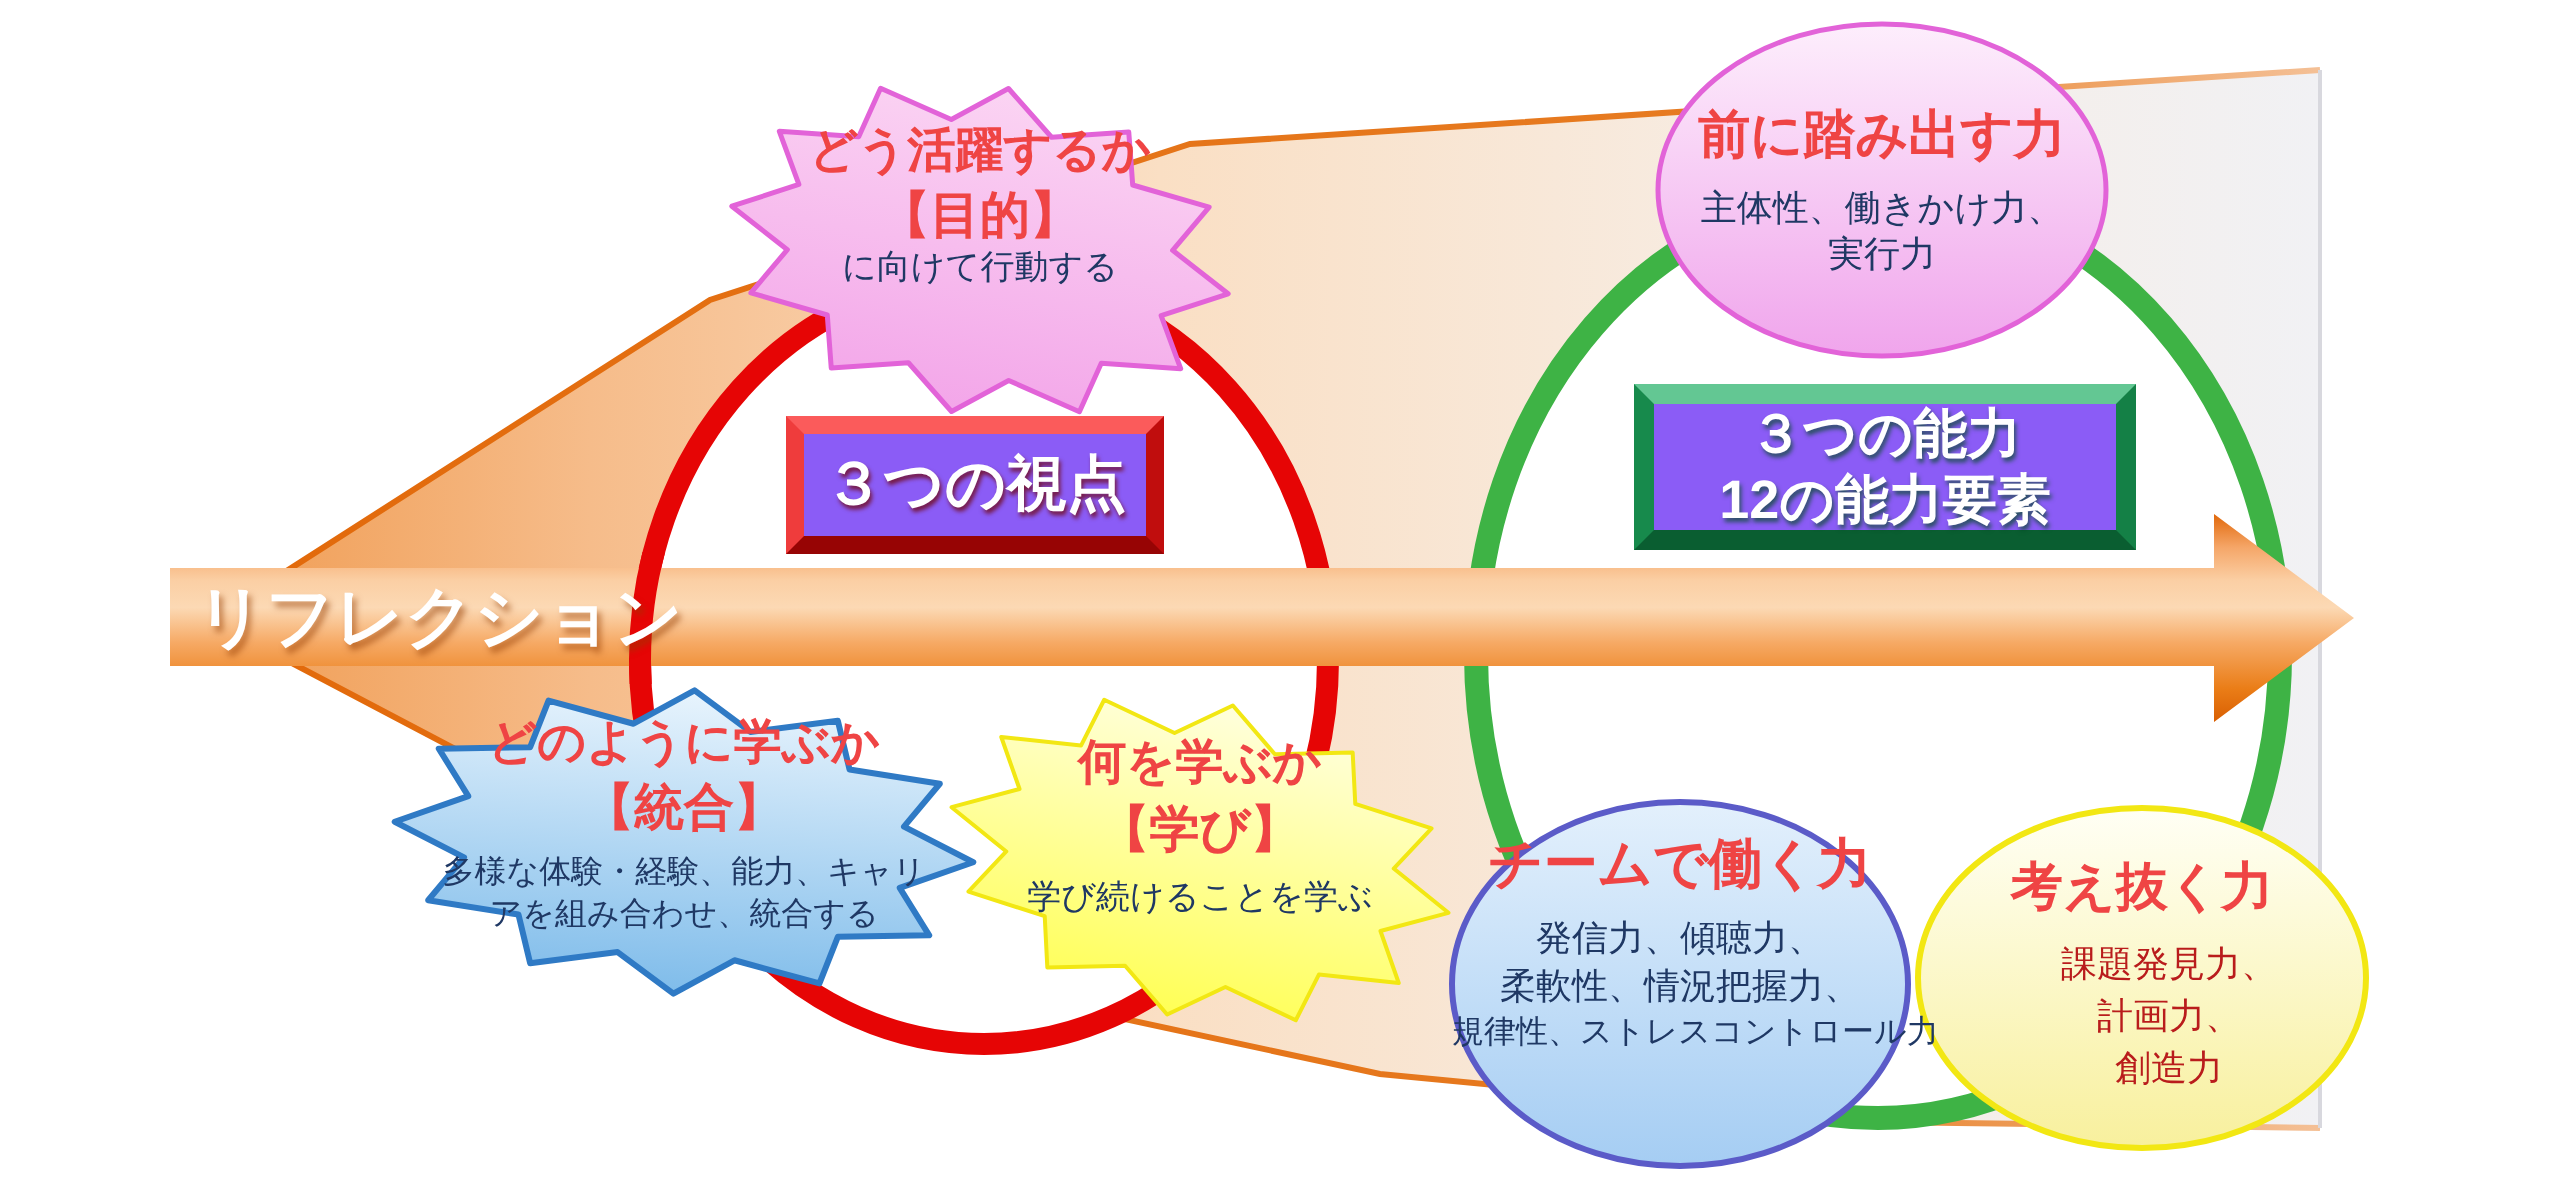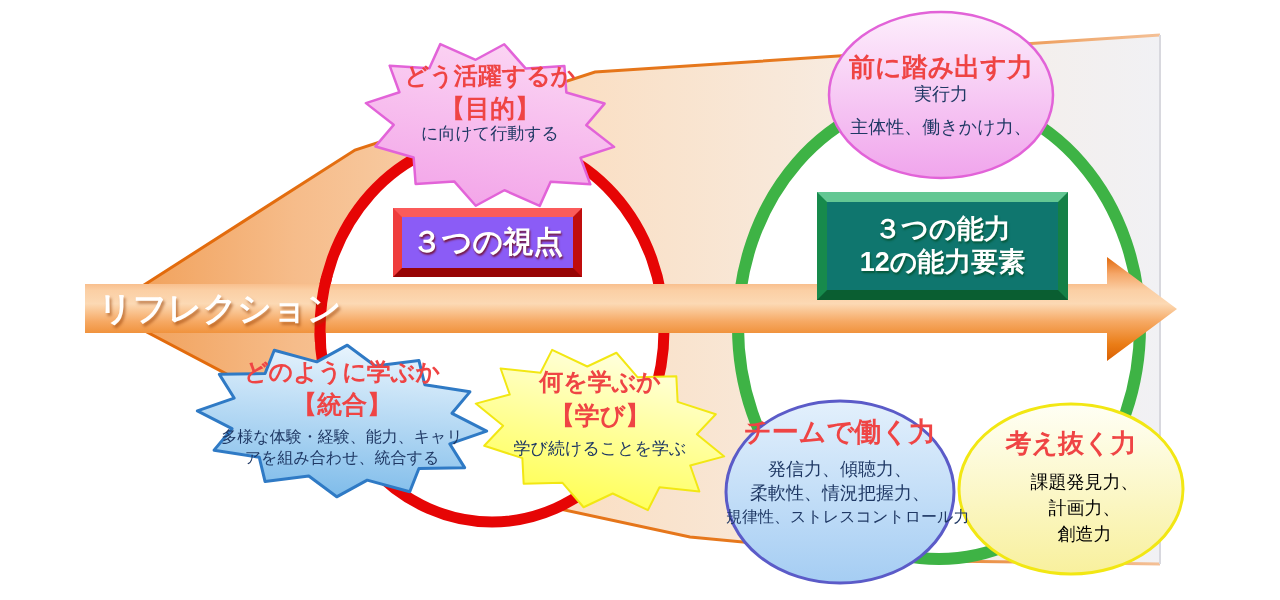--- a/index.html
+++ b/index.html
@@ -4,33 +4,33 @@
 <style>
   html,body{margin:0;padding:0;background:#fff;}
   #stage{
     position:relative;width:1280px;height:600px;overflow:hidden;background:#ffffff;
     font-family:"Liberation Sans","DejaVu Sans",sans-serif;
   }
   #stage svg{position:absolute;left:0;top:0;}
   .txt{position:absolute;text-align:center;line-height:1.2;}
   .title{font-weight:bold;color:#ef4444;}
   .sub{color:#1f3864;}
-  .sub-dark{color:#000000;padding-left:27px;}
+  .sub-dark{color:#b91c1c;padding-left:27px;}
   .box3d{
     position:absolute;display:flex;flex-direction:column;align-items:center;justify-content:center;
     box-sizing:border-box;color:#ffffff;font-weight:bold;text-align:center;
   }
   #viewpoints-box{
     left:393px;top:208px;width:189px;height:69px;
     border:9px solid;border-color:#fb5b5b #c00d0d #970404 #ef3c3c;background:#8b5cf6;
     font-size:30px;text-shadow:1px 2px 2px rgba(110,0,0,.75);
   }
   #abilities-box{
-    left:817px;top:192px;width:251px;height:108px;
-    border:10px solid;border-color:#63c793 #148046 #0a5e31 #178a4c;background:#0f766e;
+    left:817px;top:192px;width:251px;height:83px;
+    border:10px solid;border-color:#63c793 #148046 #0a5e31 #178a4c;background:#8b5cf6;
     font-size:27px;line-height:33px;text-shadow:1px 2px 2px rgba(0,75,35,.7);
   }
   .band-label{
     position:absolute;top:286px;font-size:34px;font-weight:bold;color:#ffffff;white-space:nowrap;
     text-shadow:2px 3px 3px rgba(150,60,0,.55);
   }
   #band-label-1{left:98px;}
   #band-label-2{left:336px;}
 </style>
 </head>
@@ -137,22 +137,22 @@
   </div>
 
   <div class="txt" style="left:475px;top:368px;width:250px;">
     <div class="title" style="font-size:24px;">何を学ぶか</div>
     <div class="title" style="font-size:25px;margin-top:3px;">【学び】</div>
     <div class="sub" style="font-size:17px;margin-top:9px;">学び続けることを学ぶ</div>
   </div>
 
   <div class="txt" style="left:829px;top:52px;width:224px;">
     <div class="title" style="font-size:26px;">前に踏み出す力</div>
+    <div class="sub" style="font-size:18px;margin-top:10px;line-height:23px;">主体性、働きかけ力、</div>
     <div class="sub" style="font-size:18px;line-height:23px;">実行力</div>
-    <div class="sub" style="font-size:18px;margin-top:10px;line-height:23px;">主体性、働きかけ力、</div>
   </div>
 
   <div class="txt" style="left:726px;top:416px;width:228px;">
     <div class="title" style="font-size:27px;">チームで働く力</div>
     <div class="sub" style="font-size:18px;margin-top:9px;line-height:24px;">発信力、傾聴力、</div>
     <div class="sub" style="font-size:18px;line-height:24px;">柔軟性、情況把握力、</div>
     <div class="sub" style="font-size:16px;line-height:24px;white-space:nowrap;">規律性、ストレスコントロール力</div>
   </div>
 
   <div class="txt" style="left:959px;top:428px;width:224px;">

